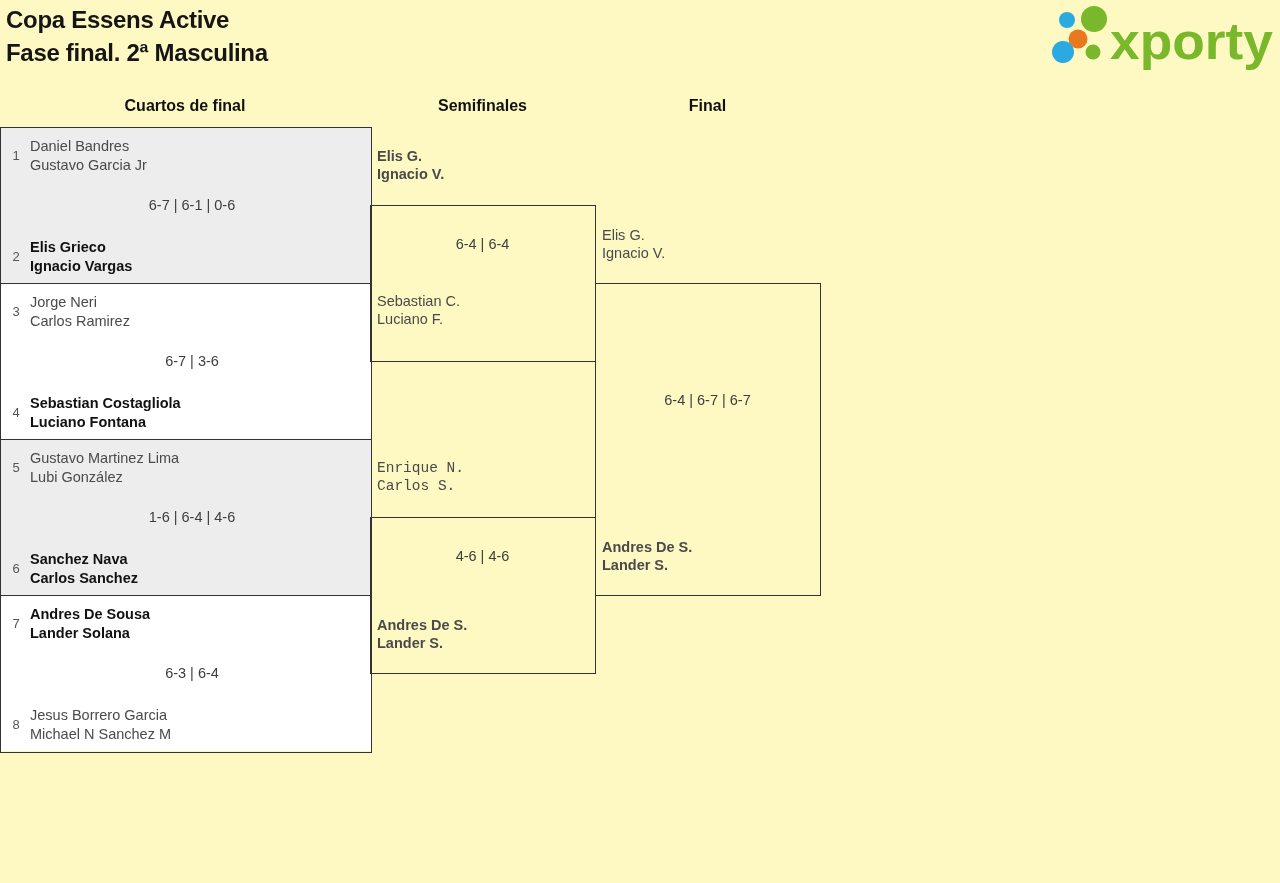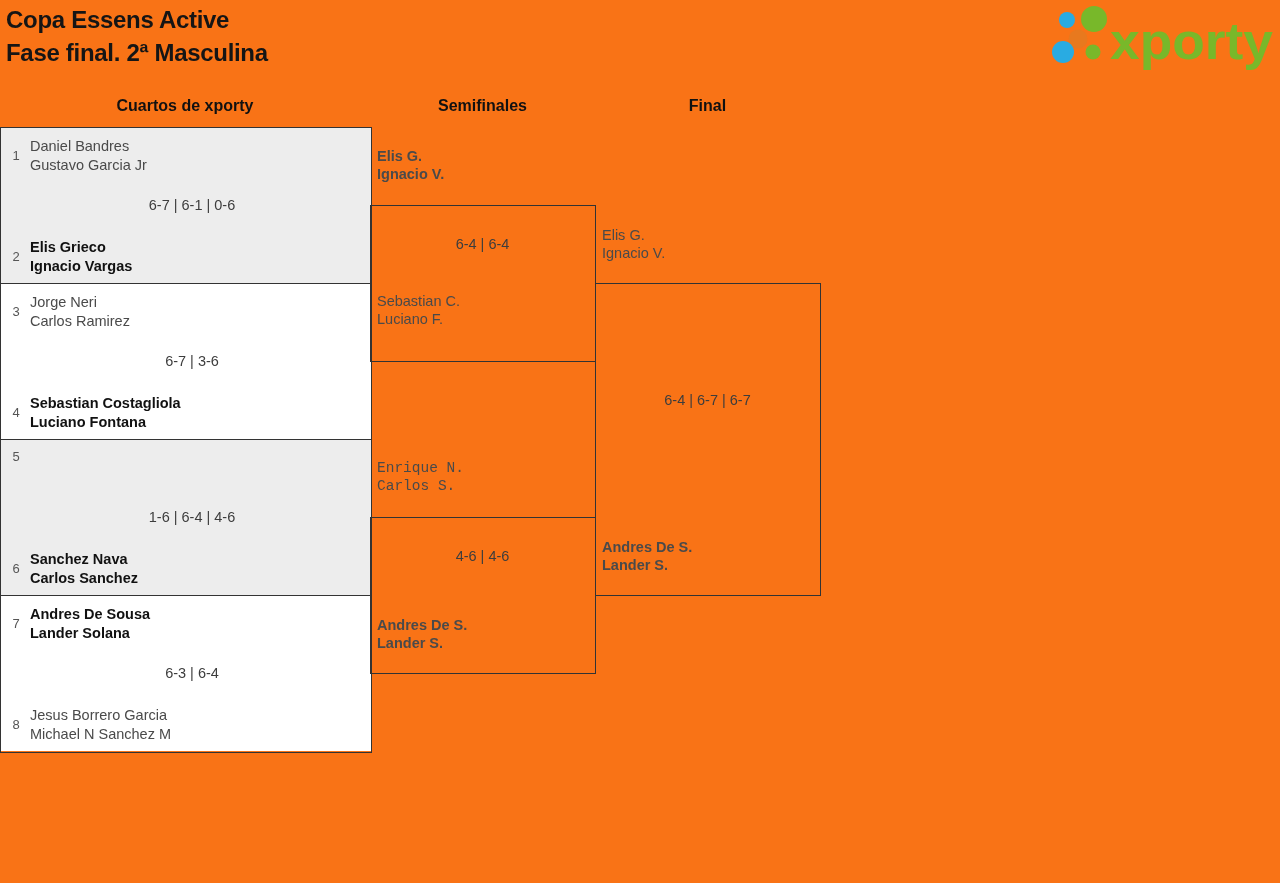--- a/index.html
+++ b/index.html
@@ -1,16 +1,16 @@
 <!DOCTYPE html>
 <html><head>
 <meta charset="utf-8">
 <style>
   html,body{margin:0;padding:0;background:#fff;}
-  #page{position:relative;width:1280px;height:883px;background:#f97316;overflow:hidden;
+  #page{position:relative;width:1280px;height:883px;background:#fef9c3;overflow:hidden;
         font-family:"Liberation Sans", sans-serif;color:#111;}
 
   
   .title-block{position:absolute;left:6px;top:3px;}
   .title-line{font-size:24px;font-weight:bold;line-height:33px;color:#151515;letter-spacing:-0.3px;}
 
   
   .logo{position:absolute;left:1048px;top:2px;width:230px;height:72px;}
 
   
@@ -65,21 +65,21 @@
 
   <svg class="logo" viewBox="0 0 230 72">
     <circle cx="19" cy="18" r="8" fill="#29abe2"></circle>
     <circle cx="46" cy="17" r="13" fill="#78b82a"></circle>
     <circle cx="30" cy="37" r="9.5" fill="#e8791e"></circle>
     <circle cx="15" cy="50" r="11" fill="#29abe2"></circle>
     <circle cx="45" cy="50" r="7.5" fill="#78b82a"></circle>
     <text x="62" y="57" font-family="Liberation Sans, sans-serif" font-weight="bold" font-size="52" fill="#78b82a" textLength="163" lengthAdjust="spacingAndGlyphs">xporty</text>
   </svg>
 
-  <div class="round-header rh-qf">Cuartos de xporty</div>
+  <div class="round-header rh-qf">Cuartos de final</div>
   <div class="round-header rh-sf">Semifinales</div>
   <div class="round-header rh-f">Final</div>
 
   <div class="bracket-qf">
 
     <div class="qf-match">
       <div class="qf-team t1">
         <span class="seed">1</span>
         <span class="names">
           <div>Daniel Bandres</div>
@@ -110,20 +110,24 @@
         <span class="names winner">
           <div>Sebastian Costagliola</div>
           <div>Luciano Fontana</div>
         </span>
       </div>
     </div>
 
     <div class="qf-match">
       <div class="qf-team t1">
         <span class="seed">5</span>
+        <span class="names">
+          <div>Gustavo Martinez Lima</div>
+          <div>Lubi González</div>
+        </span>
       </div>
       <div class="qf-score">1-6 | 6-4 | 4-6</div>
       <div class="qf-team t2">
         <span class="seed">6</span>
         <span class="names winner">
           <div>Sanchez Nava</div>
           <div>Carlos Sanchez</div>
         </span>
       </div>
     </div>

